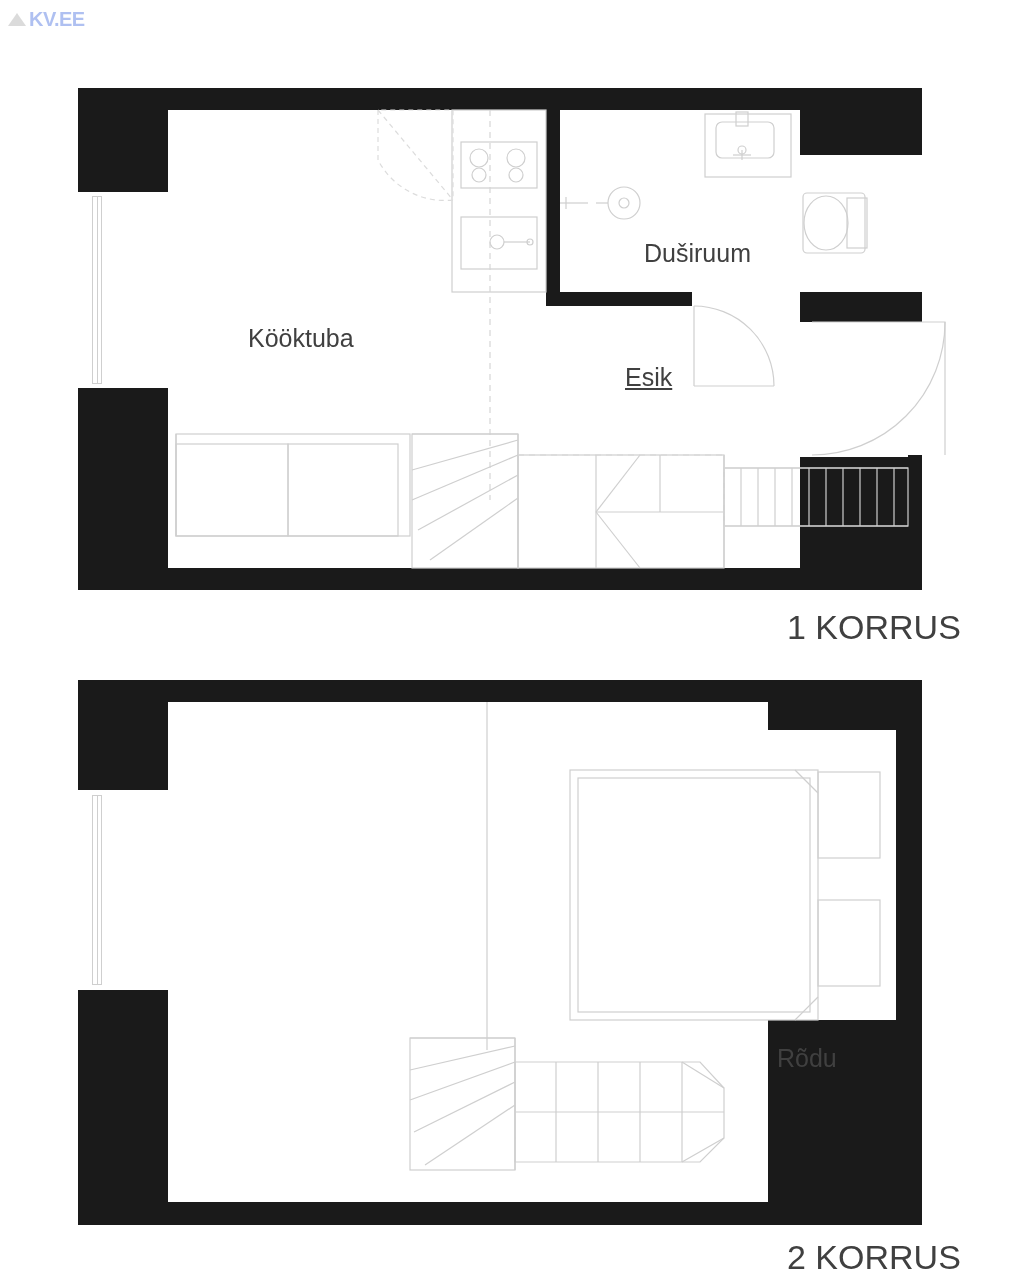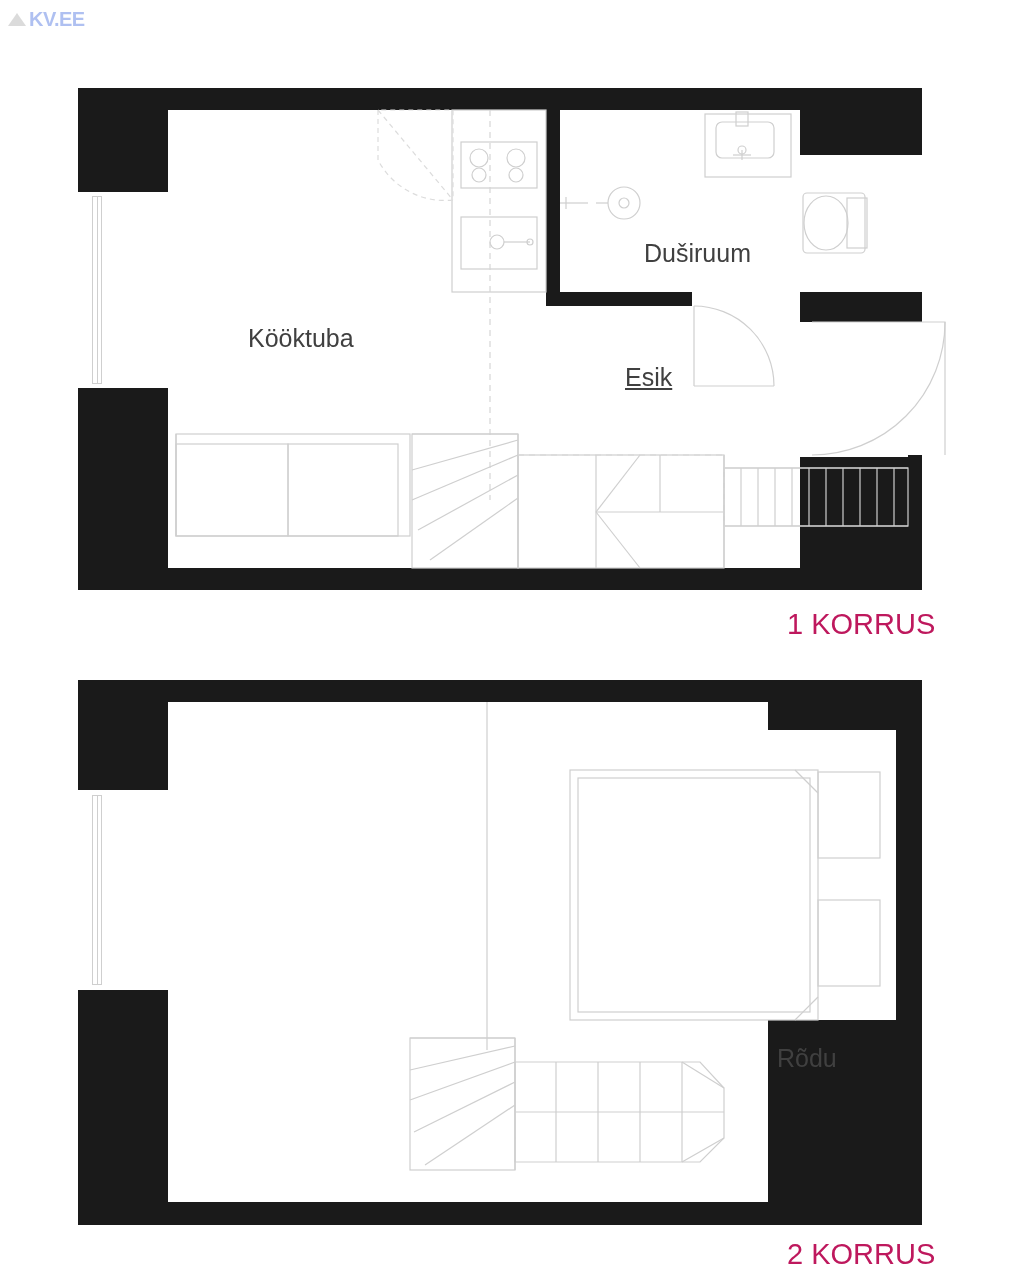--- a/index.html
+++ b/index.html
@@ -65,22 +65,22 @@
     background: #cfcfcf;
   }
   .room-label {
     position: absolute;
     font-size: 25px;
     color: #404040;
     white-space: nowrap;
   }
   .floor-caption {
     position: absolute;
-    font-size: 29px;
-    color: #be185d;
+    font-size: 34px;
+    color: #404040;
     white-space: nowrap;
   }
   svg.overlay {
     position: absolute;
     left: 0;
     top: 0;
     overflow: visible;
   }
 </style>
 </head>

